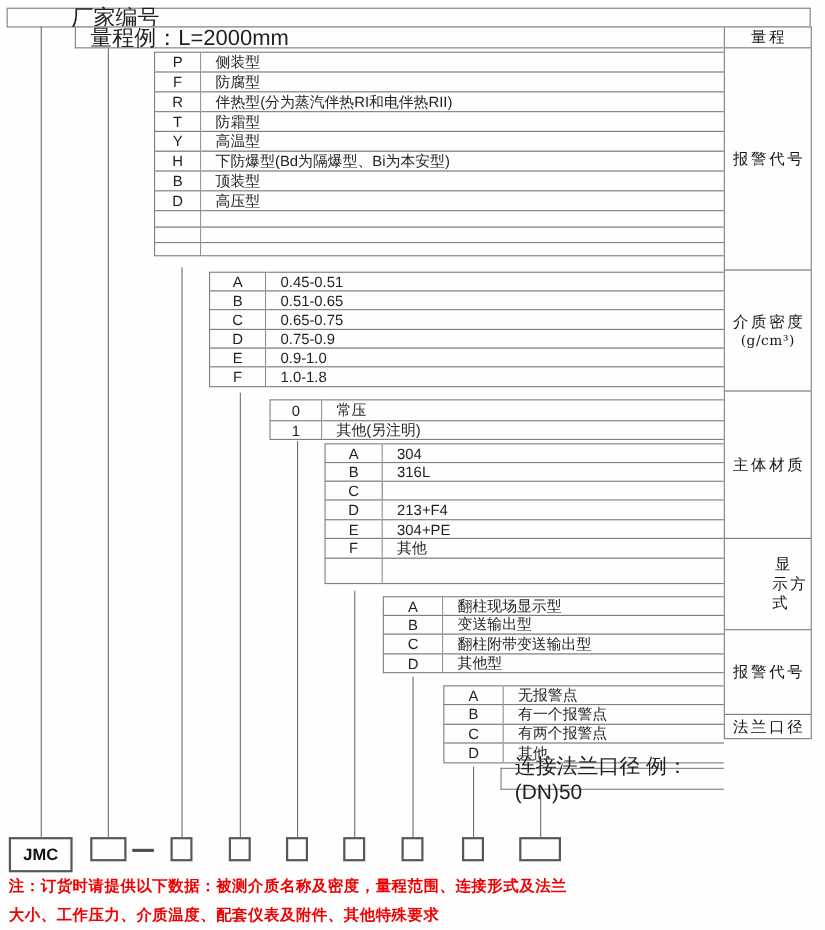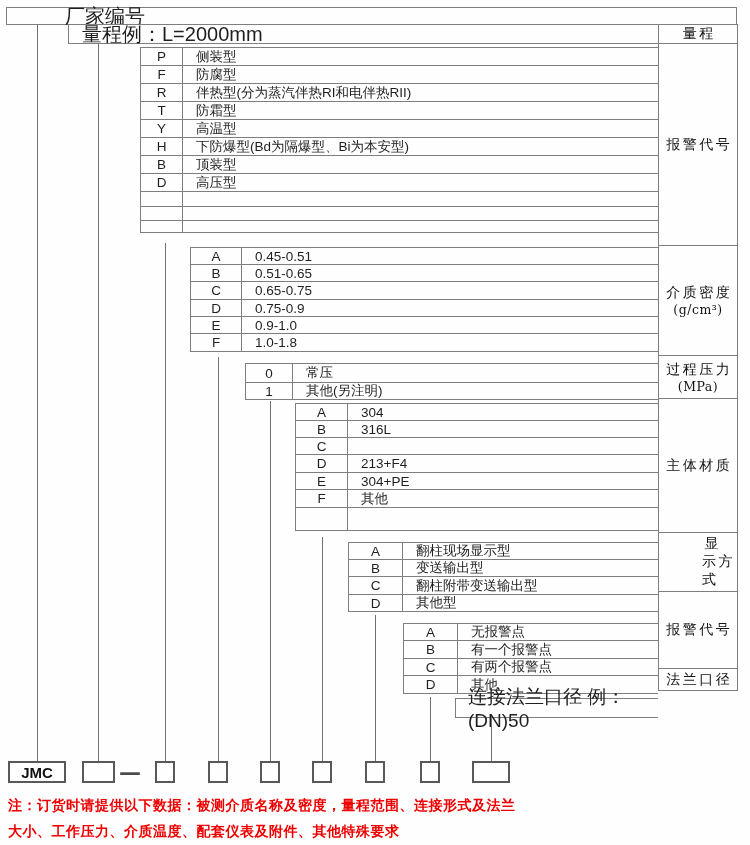--- a/index.html
+++ b/index.html
@@ -204,28 +204,24 @@
       <div class="side-cell" style="height: 20px;">
         <div>量程</div>
       </div>
       <div class="side-cell" style="height: 203px; margin-top: -1px;">
         <div>报警代号</div>
       </div>
       <div class="side-cell" style="height: 111px; margin-top: -1px;">
         <div>介质密度</div>
         <div class="l2">(g/cm³)</div>
       </div>
-      <div class="side-cell" style="height: 44px; margin-top: -1px;">
-        <div>过程压力</div>
-        <div class="l2">(MPa)</div>
-      </div>
       <div class="side-cell" style="height: 135px; margin-top: -1px;">
         <div>主体材质</div>
       </div>
-      <div class="side-cell" style="height: 60px; margin-top: -1px; padding-left: 43px;">
+      <div class="side-cell" style="height: 84px; margin-top: -1px; padding-left: 43px;">
         <div>显示方式</div>
       </div>
       <div class="side-cell" style="height: 78px; margin-top: -1px;">
         <div>报警代号</div>
       </div>
       <div class="side-cell" style="height: 23px; margin-top: -1px;">
         <div>法兰口径</div>
       </div>
     </div>
 
@@ -235,21 +231,21 @@
       <div class="vline" style="left: 165px; top: 243px; height: 518px;"></div>
       <div class="vline" style="left: 218px; top: 357px; height: 404px;"></div>
       <div class="vline" style="left: 270px; top: 401px; height: 360px;"></div>
       <div class="vline" style="left: 322px; top: 537px; height: 224px;"></div>
       <div class="vline" style="left: 375px; top: 615px; height: 146px;"></div>
       <div class="vline" style="left: 430px; top: 697px; height: 64px;"></div>
       <div class="vline" style="left: 491px; top: 718px; height: 43px;"></div>
     </div>
 
   <div id="boxes-layer">
-      <div class="code-box jmc" style="left: 8px; top: 761px; width: 58px; height: 22px;">JMC</div>
+      <div class="code-box jmc" style="left: 8px; top: 761px; width: 58px; height: 32px;">JMC</div>
       <div class="code-box" style="left: 82px; top: 761px; width: 33px; height: 22px;"></div>
       <div class="code-box" style="left: 155px; top: 761px; width: 20px; height: 22px;"></div>
       <div class="code-box" style="left: 208px; top: 761px; width: 20px; height: 22px;"></div>
       <div class="code-box" style="left: 260px; top: 761px; width: 20px; height: 22px;"></div>
       <div class="code-box" style="left: 312px; top: 761px; width: 20px; height: 22px;"></div>
       <div class="code-box" style="left: 365px; top: 761px; width: 20px; height: 22px;"></div>
       <div class="code-box" style="left: 420px; top: 761px; width: 20px; height: 22px;"></div>
       <div class="code-box" style="left: 472px; top: 761px; width: 38px; height: 22px;"></div>
     </div>
 

